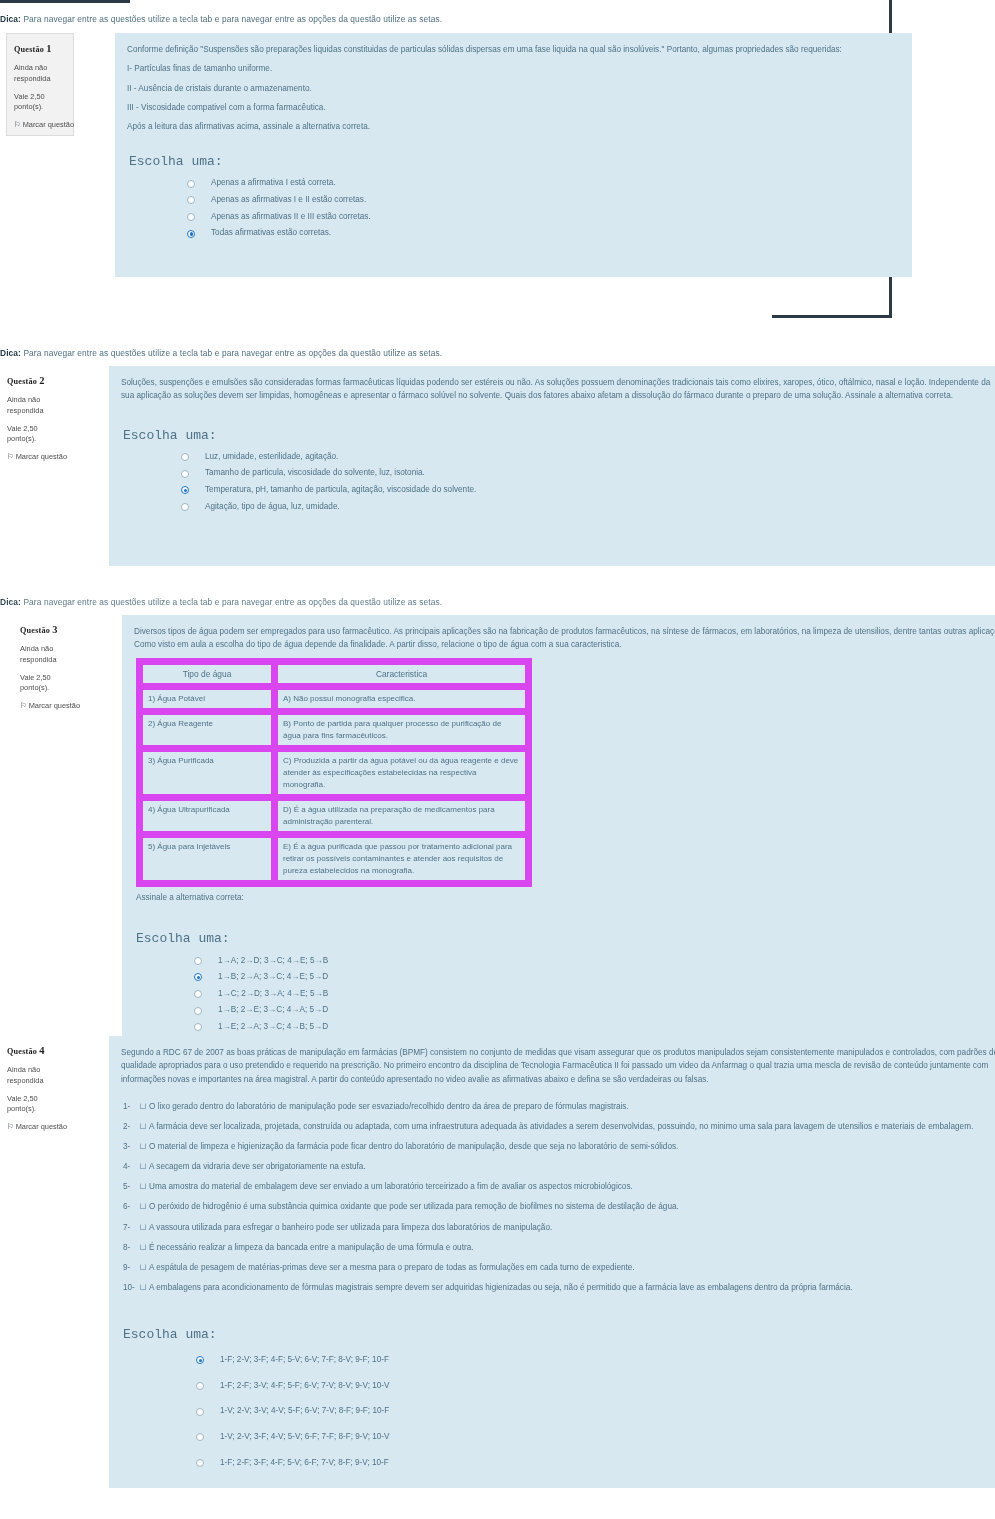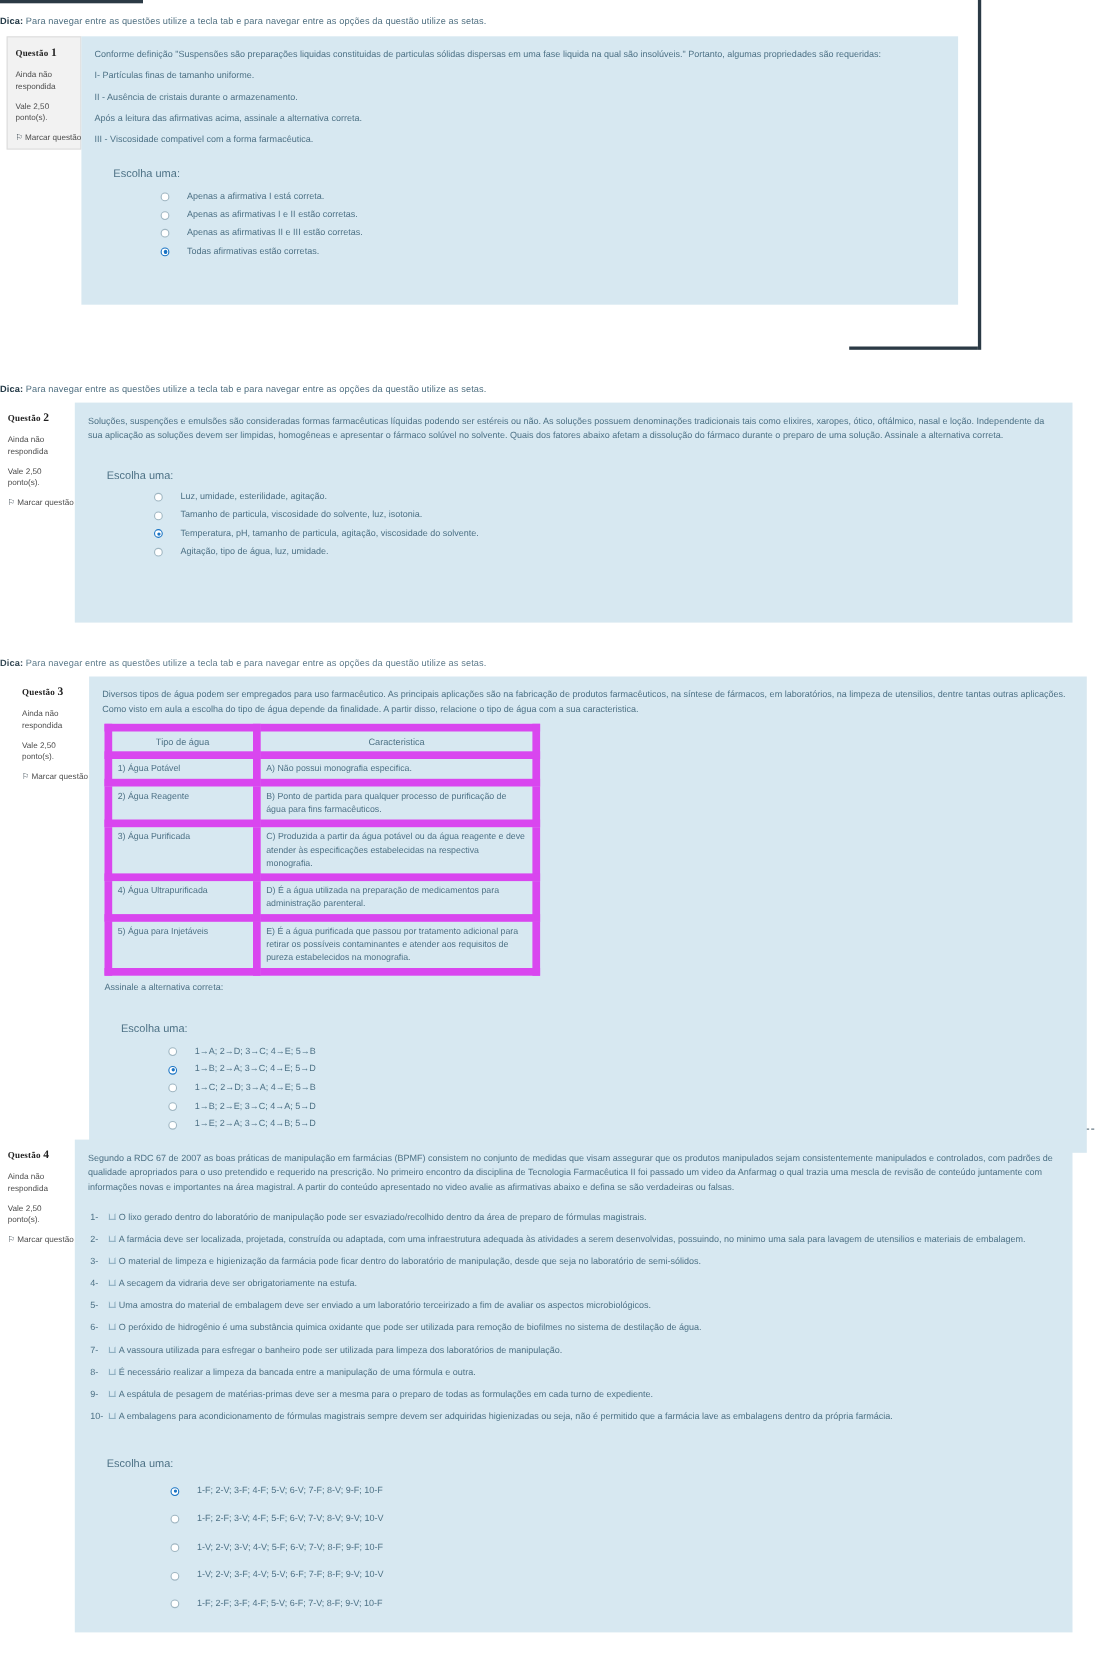--- a/index.html
+++ b/index.html
@@ -37,20 +37,21 @@
   }
   .hint b {
     color: #243a47;
     font-weight: bold;
   }
 
   .qblock {
     position: absolute;
     display: flex;
     align-items: flex-start;
+    gap: 41px;
   }
   .qinfo {
     width: 68px;
     background: #f2f2f2;
     border: 1px solid #dcdcdc;
     box-sizing: border-box;
     padding: 7px 6px 9px 7px;
     color: #3d3d3d;
     font-size: 7.4px;
     line-height: 1.45;
@@ -90,23 +91,24 @@
     color: #4e7286;
     font-size: 8.2px;
   }
   .qtext p {
     margin: 0 0 6px 0;
   }
   .qtext p.tight {
     margin-bottom: 2px;
   }
   .answer-head {
-    margin: 18px 0 6px 17px;
+    margin: 18px 0 6px 2px;
     color: #4e7286;
-    font-size: 10px;
+    font-size: 13px;
+    font-family: Liberation Mono, monospace;
   }
   .options {
     margin: 0;
     padding: 0;
     list-style: none;
   }
   .options li {
     display: flex;
     align-items: center;
     margin: 0 0 6px 0;
@@ -254,22 +256,22 @@
       <div class="qgrade">Vale 2,50 ponto(s).</div>
       <div class="qflag">
         <span class="flag-icon">⚐</span><span>Marcar questão</span>
       </div>
     </div>
     <div class="qbody" style="width:797px; min-height:244px;">
       <div class="qtext">
         <p>Conforme definição "Suspensões são preparações liquidas constituidas de particulas sólidas dispersas em uma fase liquida na qual são insolúveis." Portanto, algumas propriedades são requeridas:</p>
         <p>I- Partículas finas de tamanho uniforme.</p>
         <p>II - Ausência de cristais durante o armazenamento.</p>
+        <p>III - Viscosidade compativel com a forma farmacêutica.</p>
         <p>Após a leitura das afirmativas acima, assinale a alternativa correta.</p>
-        <p>III - Viscosidade compativel com a forma farmacêutica.</p>
       </div>
       <div class="answer-head">Escolha uma:</div>
       <ul class="options">
         <li>
           <span class="radio"></span>
           <span>Apenas a afirmativa I está correta.</span>
         </li>
         <li>
           <span class="radio"></span>
           <span>Apenas as afirmativas I e II estão corretas.</span>

